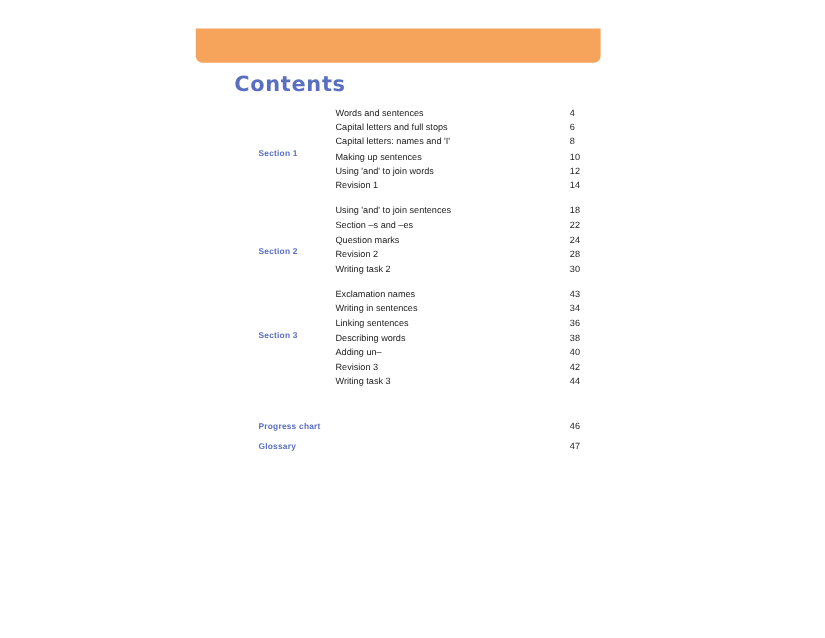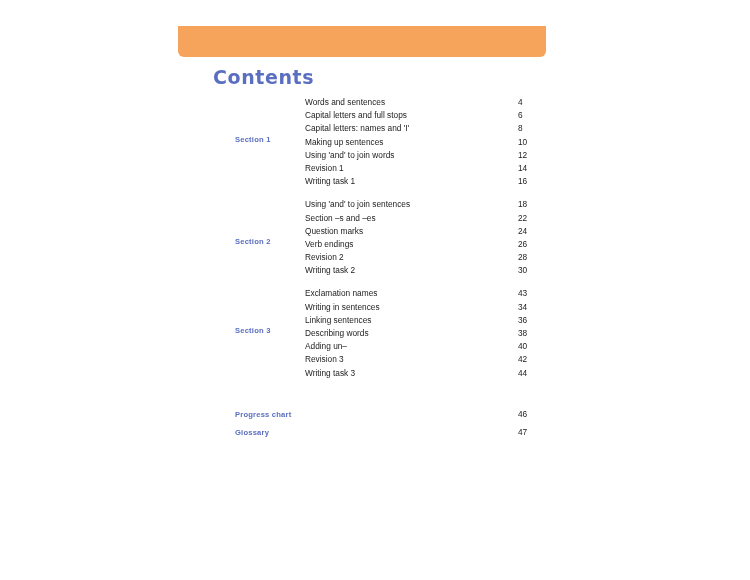--- a/index.html
+++ b/index.html
@@ -138,43 +138,35 @@
         <span class="entry-page">10</span>
       </div>
       <div class="row">
         <span class="entry-title">Using 'and' to join words</span>
         <span class="entry-page">12</span>
       </div>
       <div class="row">
         <span class="entry-title">Revision 1</span>
         <span class="entry-page">14</span>
       </div>
-      <div class="row">
-        <span class="entry-title">Writing task 1</span>
-        <span class="entry-page">16</span>
-      </div>
     </div>
 
     <div class="section-block">
       <div class="row">
         <span class="sec-label">Section 2</span>
         <span class="entry-title">Using 'and' to join sentences</span>
         <span class="entry-page">18</span>
       </div>
       <div class="row">
         <span class="entry-title">Section –s and –es</span>
         <span class="entry-page">22</span>
       </div>
       <div class="row">
         <span class="entry-title">Question marks</span>
         <span class="entry-page">24</span>
-      </div>
-      <div class="row">
-        <span class="entry-title">Verb endings</span>
-        <span class="entry-page">26</span>
       </div>
       <div class="row">
         <span class="entry-title">Revision 2</span>
         <span class="entry-page">28</span>
       </div>
       <div class="row">
         <span class="entry-title">Writing task 2</span>
         <span class="entry-page">30</span>
       </div>
     </div>

